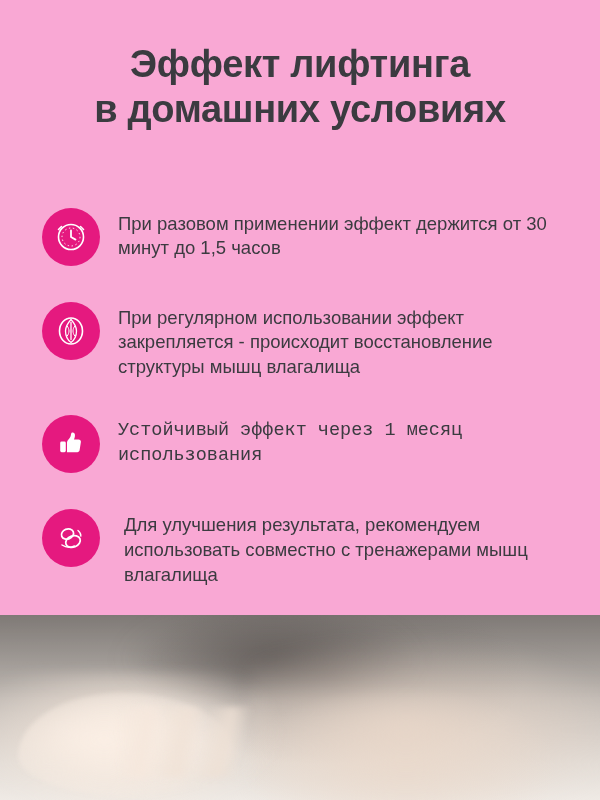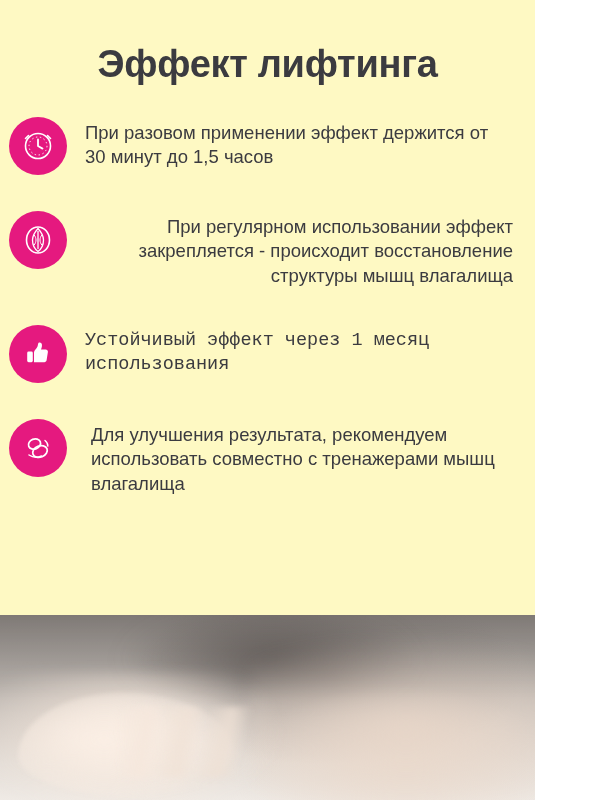--- a/index.html
+++ b/index.html
@@ -7,44 +7,44 @@
     width: 600px;
     height: 800px;
     overflow: hidden;
   }
   body {
     font-family: "Liberation Sans", sans-serif;
     background: #ffffff;
     position: relative;
   }
   .page {
-    width: 535px;
+    width: 600px;
     height: 800px;
     position: relative;
-    background: #fef9c3;
+    background: #f9a8d4;
     overflow: hidden;
   }
 
   
   .title-block {
     padding-top: 42px;
     text-align: center;
   }
   .title-line {
     font-size: 38px;
     font-weight: bold;
     color: #3b3b40;
     line-height: 1.18;
     letter-spacing: -0.3px;
   }
 
   
   .items {
-    margin-top: 28px;
-    padding-left: 9px;
+    margin-top: 74px;
+    padding-left: 42px;
     padding-right: 22px;
   }
   .item {
     display: flex;
     align-items: flex-start;
     margin-bottom: 34px;
   }
   .item:last-child { margin-bottom: 0; }
 
   .icon-badge {
@@ -64,21 +64,21 @@
   .item-text {
     font-size: 18.5px;
     line-height: 1.33;
     color: #3b3b40;
     padding-top: 6px;
     max-width: 470px;
   }
 
   
   .item-1 { margin-top: 0px; }
-  .item-2 { margin-top: 16px; text-align: right; }
+  .item-2 { margin-top: 16px; }
   .item-3 { margin-top: 18px; font-family: Liberation Mono, monospace; }
   .item-4 { margin-top: 20px; gap: 6px; }
 
   
   .photo {
     position: absolute;
     left: 0;
     bottom: 0;
     width: 600px;
     height: 185px;
@@ -141,20 +141,21 @@
     mix-blend-mode: multiply;
   }
 </style>
 </head>
 <body>
 
 <div class="page">
 
   <div class="title-block">
     <div class="title-line">Эффект лифтинга</div>
+    <div class="title-line">в домашних условиях</div>
   </div>
 
   <div class="items">
 
     <div class="item item-1">
       <div class="icon-badge">
         <span>
           <svg width="34" height="34" viewBox="0 0 34 34" fill="none" xmlns="http://www.w3.org/2000/svg">
             <circle cx="17" cy="17" r="12.5" stroke="#ffffff" stroke-width="1.6" fill="none"></circle>
             <circle cx="17" cy="17" r="9" stroke="#ffffff" stroke-width="1" fill="none" stroke-dasharray="1.4 2.6"></circle>

